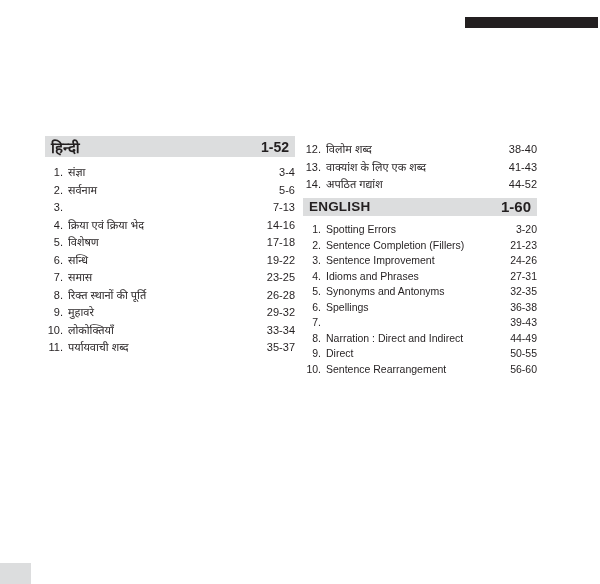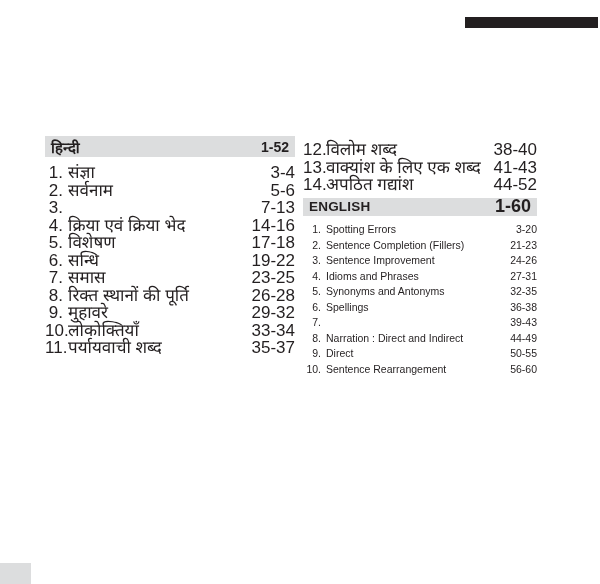--- a/index.html
+++ b/index.html
@@ -27,27 +27,27 @@
     display:flex;justify-content:space-between;align-items:center;
     background:#dcddde;
     padding:0 6px 0 6px;
     font-weight:bold;
   }
   .section-header.hindi{height:21px;}
   .section-header.english{height:18px;margin-top:4px;}
   .section-title{font-size:15px;letter-spacing:0.2px;}
   .section-header.english .section-title{font-size:13.5px;}
   .section-pages{font-size:14px;}
-  .section-header.english .section-pages{font-size:18px;}
+  .section-header.english .section-pages{font-size:15px;}
 
   .toc-list{margin-top:7px;}
   .toc-list.continued{margin-top:0;}
   .toc-row{
     display:flex;align-items:flex-start;
-    font-size:17px;line-height:13px;
+    font-size:11px;line-height:13px;
     padding:2px 0 2.5px 0;
   }
   .toc-row .num{
     flex:none;width:18px;text-align:right;margin-right:5px;
   }
   .toc-row .title{
     white-space:pre-line;
     padding-right:6px;
     text-align:center;
   }

